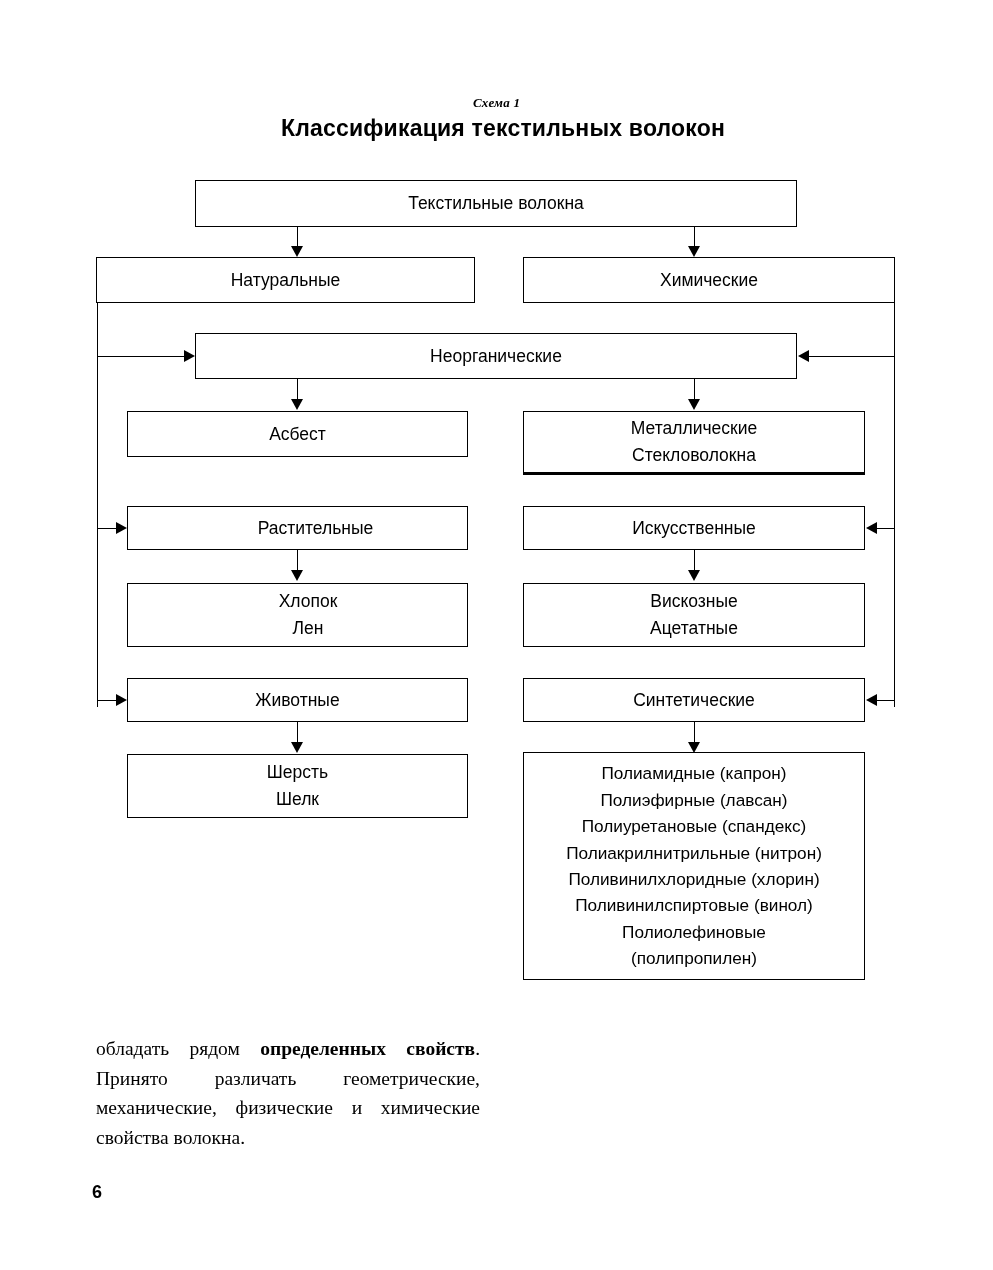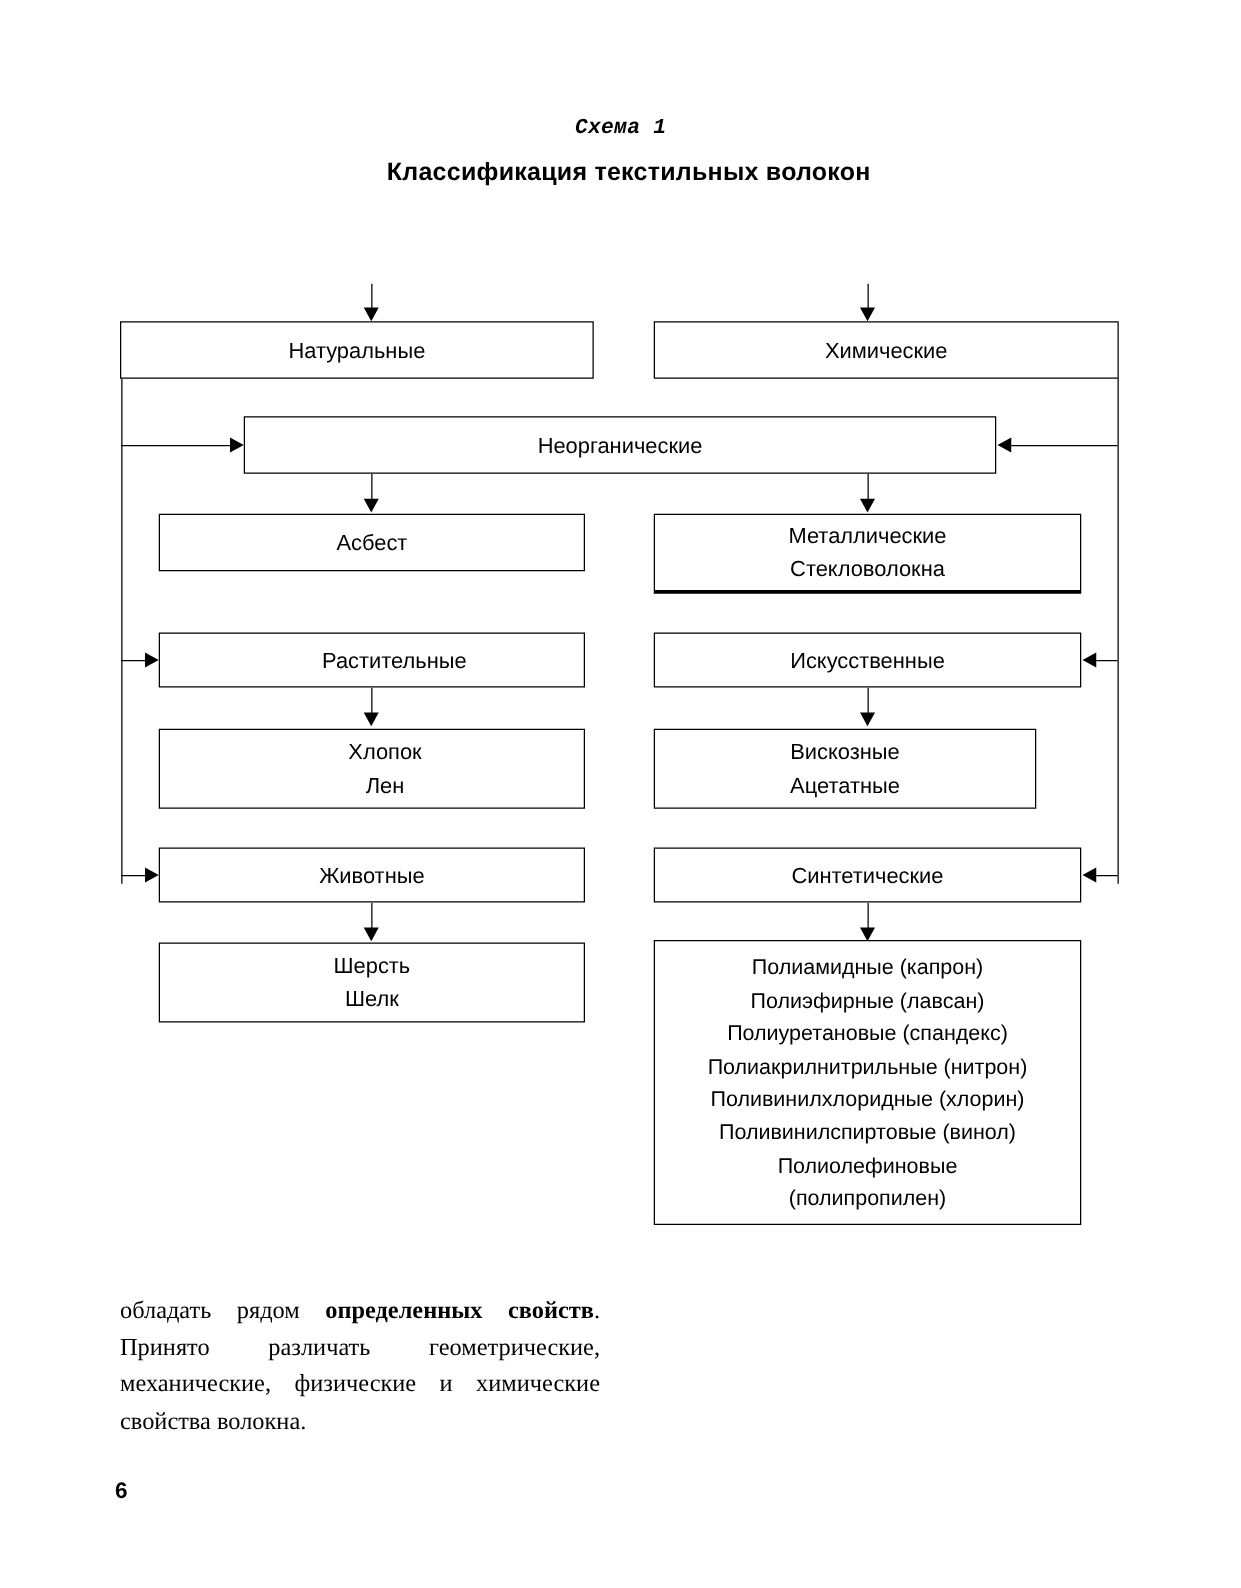--- a/index.html
+++ b/index.html
@@ -19,34 +19,34 @@
 
   
   #title-block {
     position: absolute;
     left: 0;
     top: 92px;
     width: 993px;
     text-align: center;
   }
   #scheme-label {
-    font-family: Liberation Mono, monospace;
+    font-family: Liberation Serif, serif;
     font-weight: bold;
     font-style: italic;
-    font-size: 17px;
+    font-size: 13px;
     letter-spacing: 0.2px;
     line-height: 22px;
   }
   #scheme-title {
     font-family: "Liberation Sans", sans-serif;
     font-weight: bold;
-    font-size: 20px;
+    font-size: 23px;
     letter-spacing: 0.2px;
     line-height: 24px;
-    margin-top: 12px;
+    margin-top: 2px;
     padding-left: 13px;
   }
 
   
   #diagram {
     position: absolute;
     left: 0;
     top: 0;
     width: 993px;
     height: 1010px;
@@ -133,20 +133,23 @@
 
 <div id="page">
 
   <div id="title-block">
     <div id="scheme-label">Схема 1</div>
     <div id="scheme-title">Классификация текстильных волокон</div>
   </div>
 
   <div id="diagram">
 
+    <div class="node" style="left:195px; top:180px; width:602px; height:47px;">
+      <span class="ln">Текстильные волокна</span>
+    </div>
 
     <div class="vline" style="left:296.5px; top:227px; height:25px;"></div>
     <div class="arrow down" style="left:291px; top:246px;"></div>
 
     <div class="vline" style="left:693.5px; top:227px; height:25px;"></div>
     <div class="arrow down" style="left:688px; top:246px;"></div>
 
     <div class="node" style="left:96px; top:257px; width:379px; height:46px;">
       <span class="ln">Натуральные</span>
     </div>
@@ -204,21 +207,21 @@
     <div class="vline" style="left:296.5px; top:550px; height:26px;"></div>
     <div class="arrow down" style="left:291px; top:570px;"></div>
 
     <div class="vline" style="left:693.5px; top:550px; height:26px;"></div>
     <div class="arrow down" style="left:688px; top:570px;"></div>
 
     <div class="node" style="left:127px; top:583px; width:341px; height:64px;padding-left:21px;">
       <span class="ln">Хлопок</span>
       <span class="ln">Лен</span>
     </div>
-    <div class="node" style="left:523px; top:583px; width:306px; height:64px;">
+    <div class="node" style="left:523px; top:583px; width:342px; height:64px;">
       <span class="ln">Вискозные</span>
       <span class="ln">Ацетатные</span>
     </div>
 
     <div class="node" style="left:127px; top:678px; width:341px; height:44px;">
       <span class="ln">Животные</span>
     </div>
     <div class="node" style="left:523px; top:678px; width:342px; height:44px;">
       <span class="ln">Синтетические</span>
     </div>

